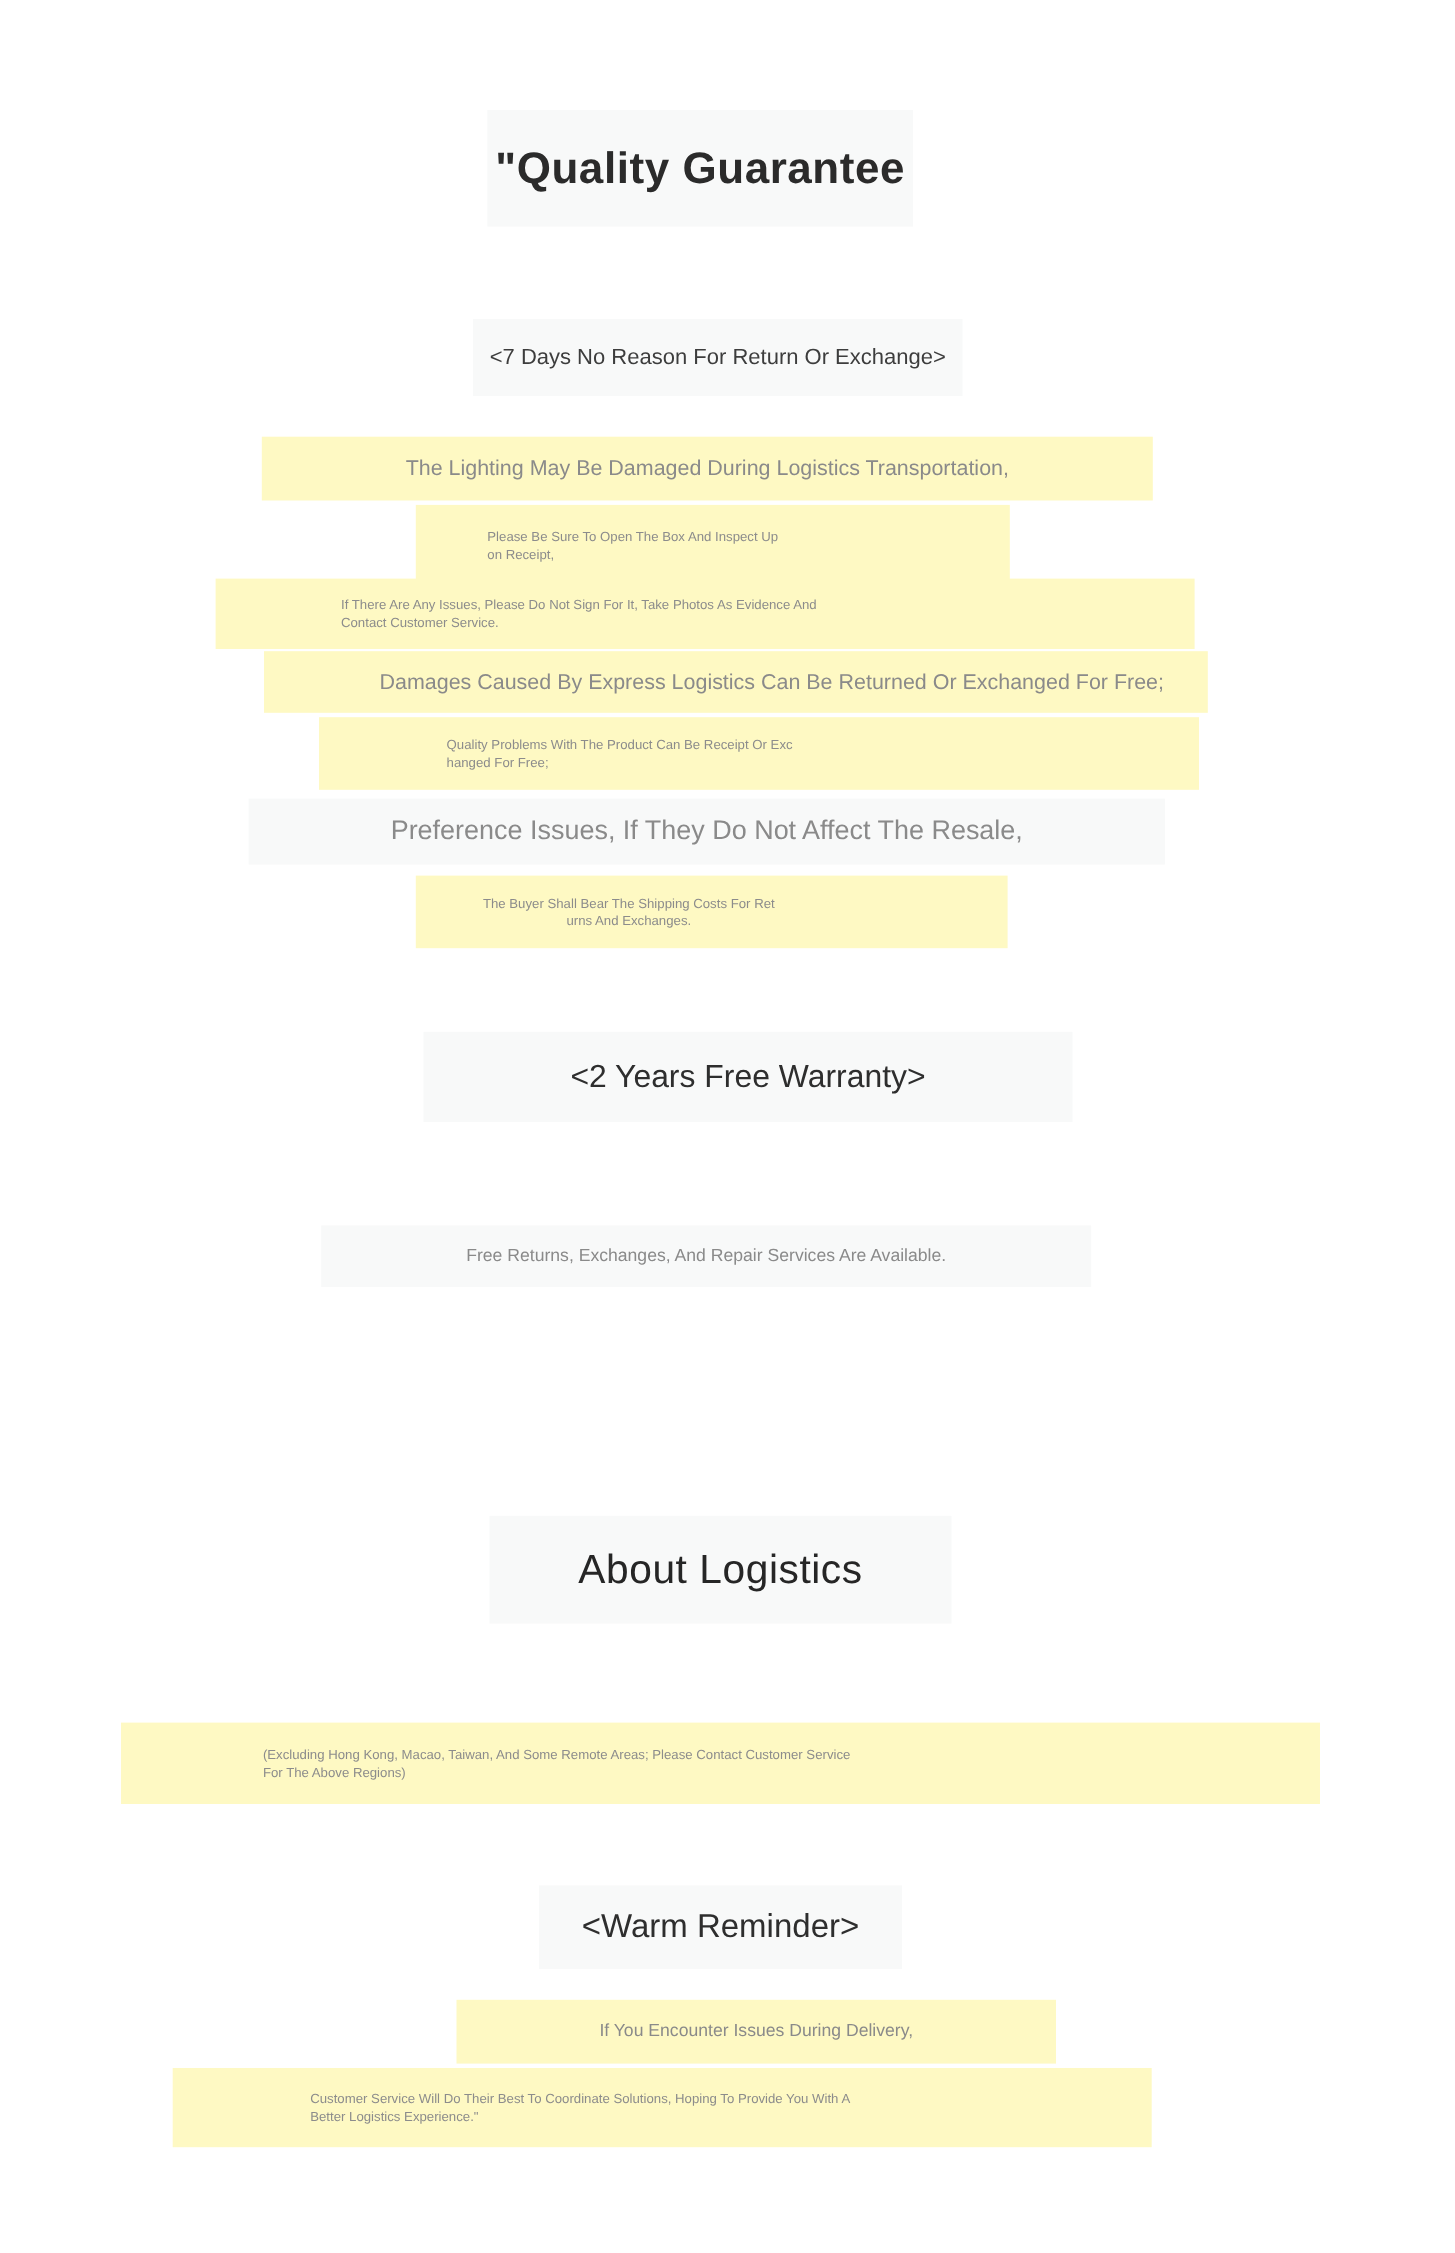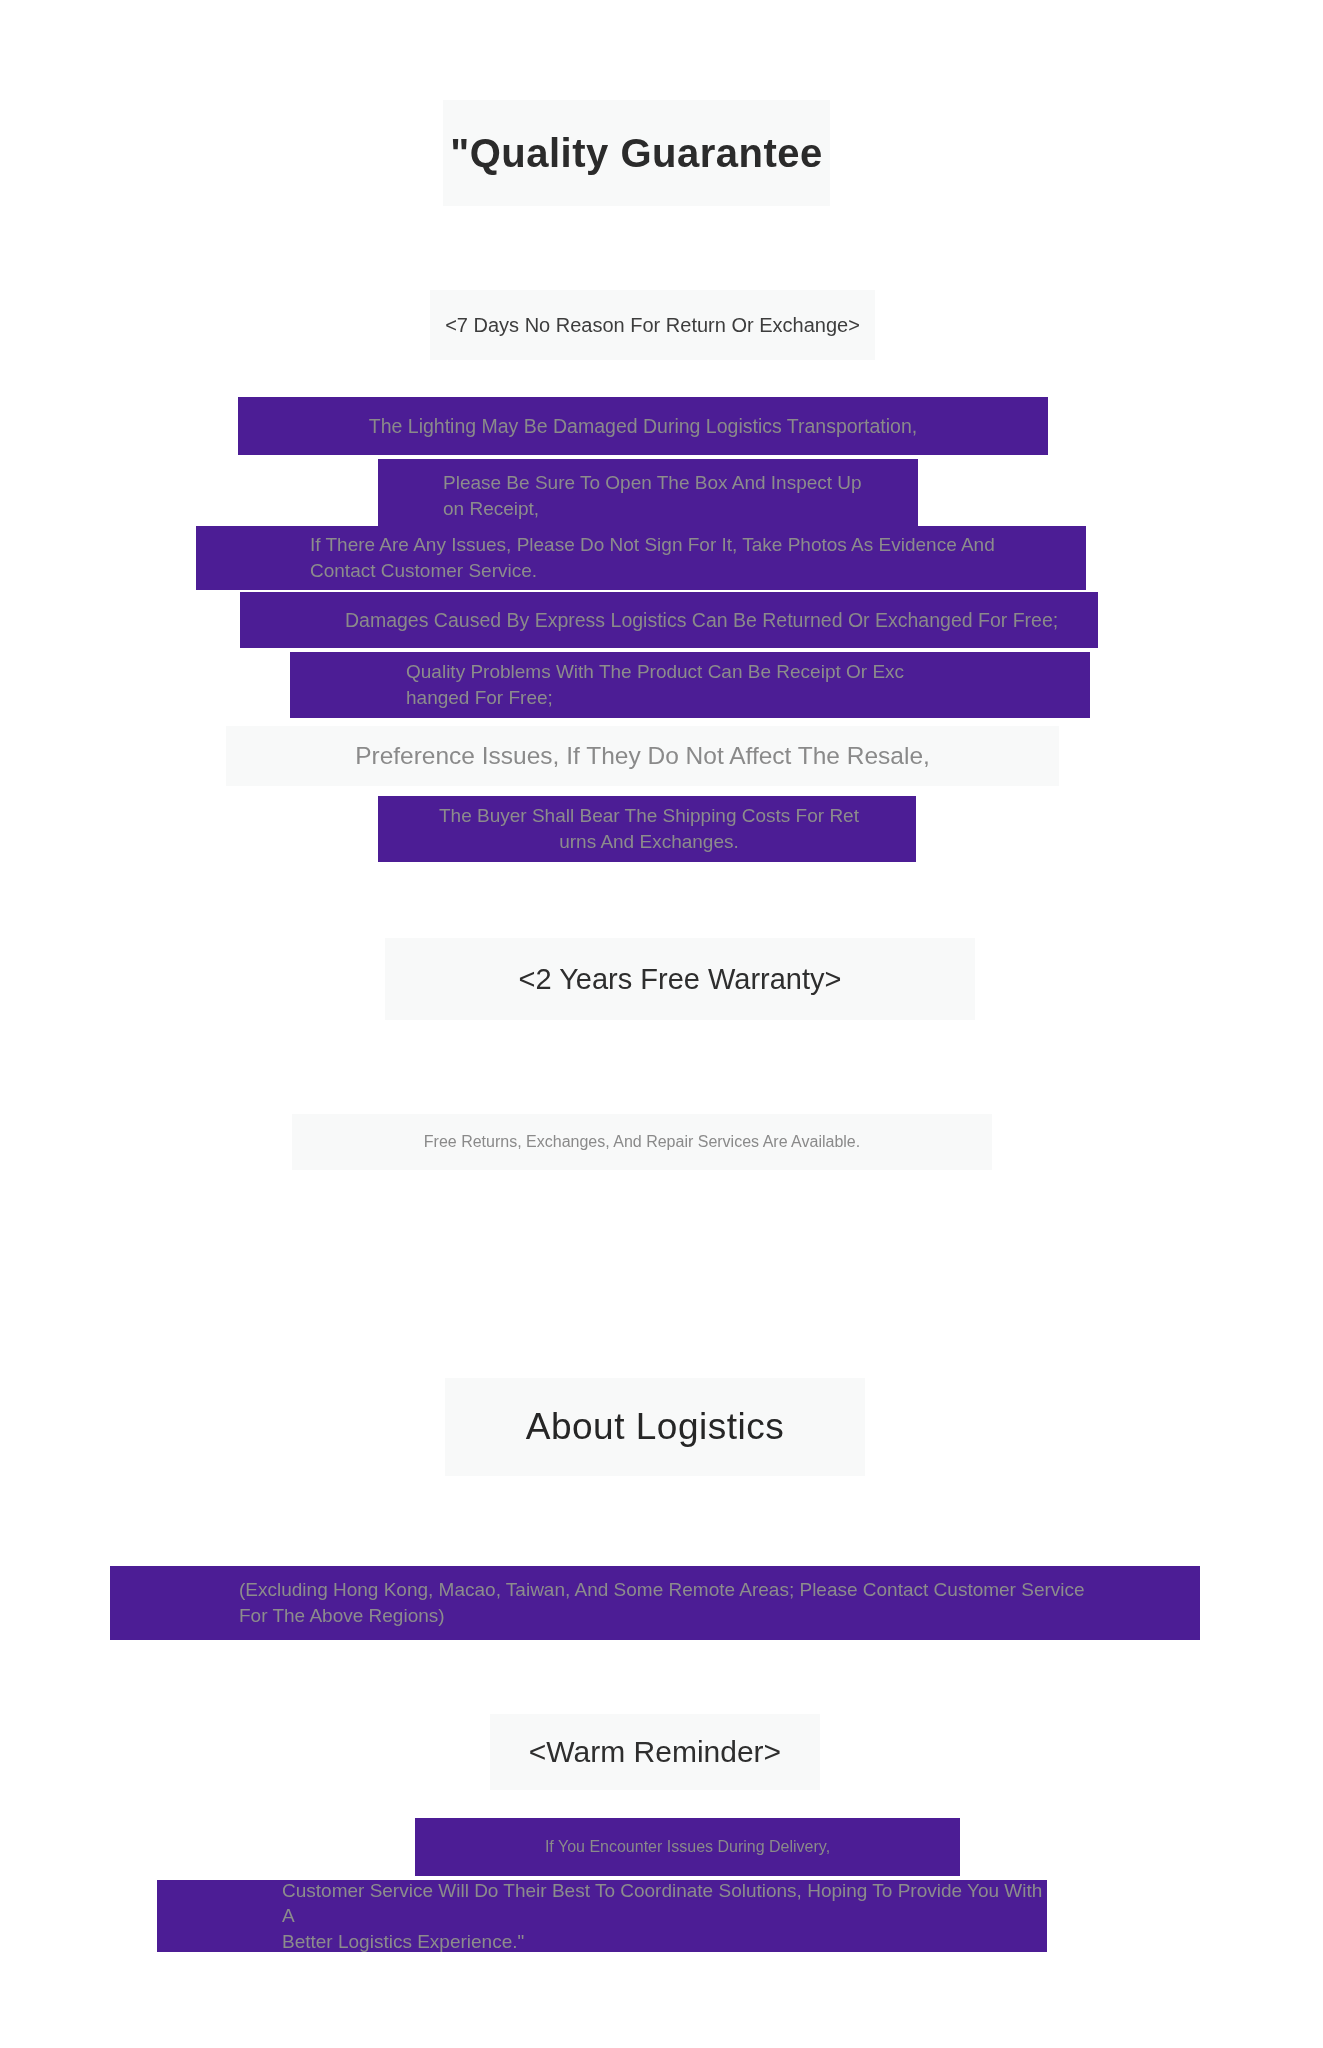--- a/index.html
+++ b/index.html
@@ -10,29 +10,29 @@
     font-family:"Liberation Sans", sans-serif;
     overflow:hidden;
   }
   .patch{
     position:absolute;
     display:flex;
     align-items:center;
     background:#f8f9f9;
     box-sizing:border-box;
   }
-  .patch.lighter{background:#4c1d95;}
+  .patch.lighter{background:#fef9c3;}
   .center{justify-content:center;text-align:center;}
   .left{justify-content:flex-start;text-align:left;}
   .pre{white-space:pre-line;}
   .h1{font-size:40px;font-weight:700;color:#2b2b2b;letter-spacing:.5px;}
   .h2{font-size:37px;font-weight:400;color:#262626;letter-spacing:.5px;}
   .sub{font-size:20px;color:#3d3d3d;}
   .sub-lg{font-size:29px;color:#2e2e2e;}
-  .body-s{font-size:19px;color:#8c8c8c;line-height:1.35;}
+  .body-s{font-size:12px;color:#8c8c8c;line-height:1.35;}
   .body-m{font-size:19.5px;color:#8a8a8a;line-height:1.35;}
   .body-lg{font-size:16px;color:#8a8a8a;}
   .body-xl{font-size:24.5px;color:#8a8a8a;}
 </style>
 </head>
 <body>
 
 <div id="canvas">
 
   <div class="patch center h1" style="left:443px;top:100px;width:387px;height:106px;">"Quality Guarantee</div>

